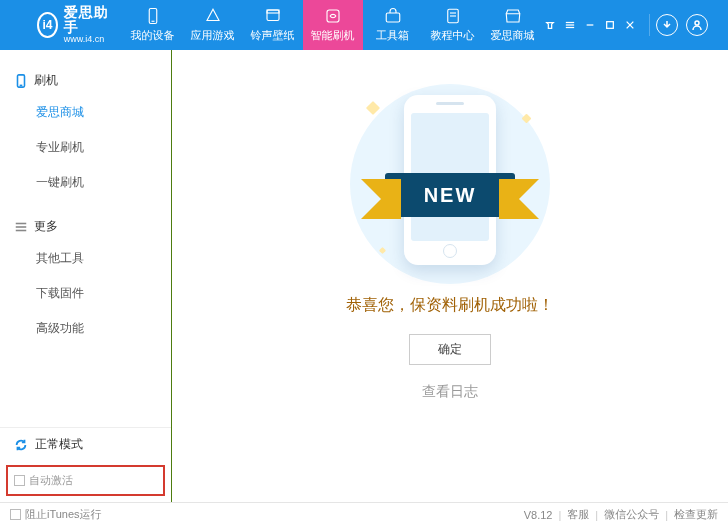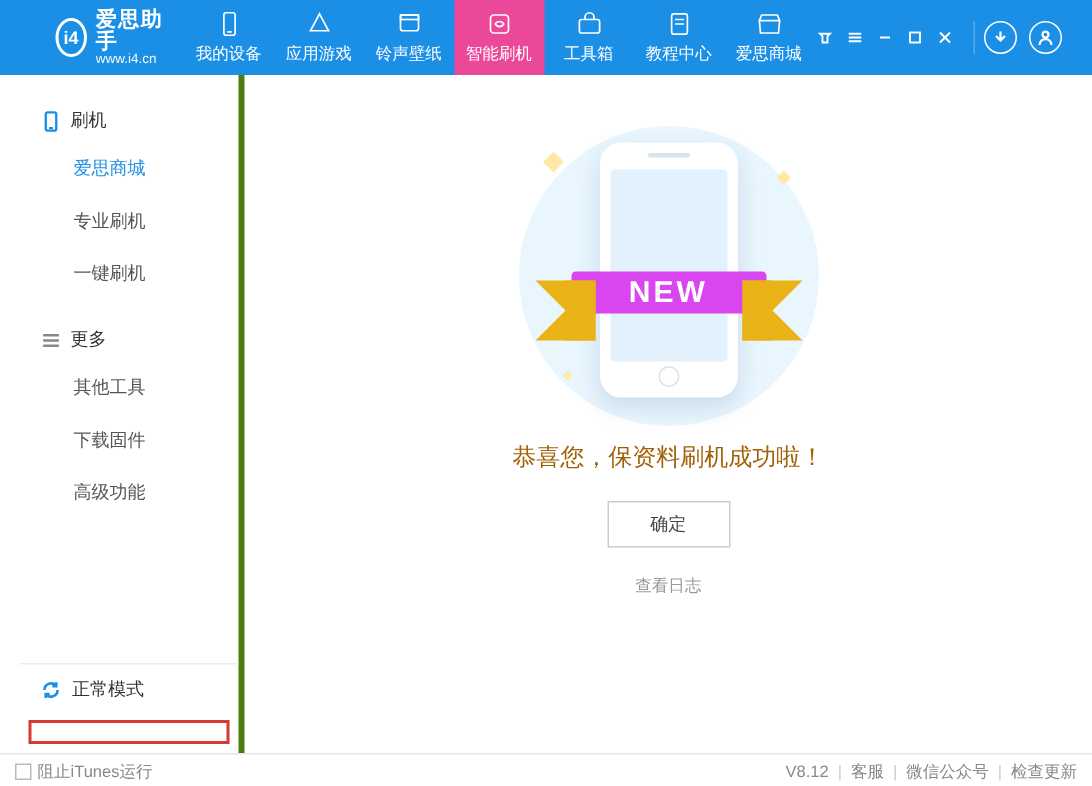--- a/index.html
+++ b/index.html
@@ -19,21 +19,21 @@
   .topnav-icon svg { width: 18px; height: 18px; fill: none; stroke: #fff; stroke-width: 1.5; }
 
   .win-controls { margin-left: auto; display: flex; align-items: center; padding-right: 8px; gap: 6px; }
   .win-controls .wc { width: 14px; height: 14px; display: flex; align-items: center; justify-content: center; cursor: pointer; }
   .win-controls svg { width: 10px; height: 10px; fill: none; stroke: #fff; stroke-width: 1.5; }
   .acct { display: flex; gap: 8px; align-items: center; padding: 0 15px 0 6px; border-left: 1px solid rgba(255,255,255,.25); margin-left: 6px; }
   .acct .circ { width: 22px; height: 22px; border: 1.5px solid #fff; border-radius: 50%; display:flex;align-items:center;justify-content:center;cursor:pointer;}
   .acct svg { width:12px;height:12px;fill:none;stroke:#fff;stroke-width:1.5;}
 
   .body { display: flex; height: calc(524px - 50px - 22px); }
-  .sidebar { width: 150px; border-right: 4px solid #4d7c0f; display: flex; flex-direction: column; margin-left: 13px; }
+  .sidebar { width: 172px; border-right: 1px solid #4d7c0f; display: flex; flex-direction: column; }
   .side-scroll { flex: 1 1 auto; padding-top: 10px; }
   .side-group { padding: 6px 0; }
   .side-head { display: flex; align-items: center; gap: 6px; padding: 6px 14px; font-size: 12px; color: #333; }
   .side-head svg { width: 14px; height: 14px; stroke: #1b8fe6; fill: none; stroke-width: 1.8; }
   .side-head.more-h svg { stroke:#888; }
   .side-item { padding: 9px 0 9px 36px; font-size: 12px; color: #555; cursor: pointer; position:relative;}
   .side-item.active { color: #1b8fe6; }
 
   .side-bottom { border-top: 1px solid #eee; }
   .mode-row { display:flex; align-items:center; gap:7px; padding:8px 14px; font-size:12px; color:#333; cursor:pointer;}
@@ -48,32 +48,32 @@
   .chk .box { width:11px;height:11px;border:1px solid #bbb; }
 
   .main { flex:1; display:flex; flex-direction:column; align-items:center; padding-top:35px; }
   .illus { width:220px; height:190px; position:relative; margin-bottom:20px; }
   .bubble { position:absolute; left:50%; top:52%; transform:translate(-50%,-50%); width:200px;height:200px; background:#e9f6fe; border-radius:50%; }
   .phone { position:absolute; left:50%; top:50%; transform:translate(-50%,-50%); width:92px; height:170px; background:#fff; border-radius:14px; box-shadow:0 6px 16px rgba(0,60,120,.15); }
   .phone::before{content:"";position:absolute;top:7px;left:50%;transform:translateX(-50%);width:28px;height:3px;background:#d6e4ef;border-radius:2px;}
   .phone::after{content:"";position:absolute;bottom:7px;left:50%;transform:translateX(-50%);width:12px;height:12px;border:1.5px solid #d6e4ef;border-radius:50%;}
   .screen{position:absolute;top:18px;left:7px;right:7px;bottom:24px;background:#e2f1fb;border-radius:3px;}
   .ribbon { position:absolute; left:50%; top:58%; transform:translate(-50%,-50%); }
-  .ribbon-body{ width:130px;height:28px;background:#d946ef; display:flex;align-items:center;justify-content:center; color:#fff;font-weight:bold;font-size:20px;letter-spacing:2px; border-radius:3px; position:relative;}
+  .ribbon-body{ width:130px;height:44px;background:#0c4a6e; display:flex;align-items:center;justify-content:center; color:#fff;font-weight:bold;font-size:20px;letter-spacing:2px; border-radius:3px; position:relative;}
   .ribbon-body::before,.ribbon-body::after{content:"";position:absolute;top:6px;width:0;height:0;border:20px solid #e9b216;}
   .ribbon-body::before{left:-24px;border-left-color:transparent;}
   .ribbon-body::after{right:-24px;border-right-color:transparent;}
   .sparkle{position:absolute;background:#ffe9a8;border-radius:1px;}
   .s1{width:10px;height:10px;top:18px;left:28px;transform:rotate(45deg);}
   .s2{width:7px;height:7px;top:30px;right:30px;transform:rotate(45deg);}
   .s3{width:5px;height:5px;bottom:22px;left:40px;transform:rotate(45deg);}
 
   .success-text{ font-size:16px; color:#a16207; margin-bottom:18px; }
   .ok-btn{ border:1px solid #ccc; background:#fff; padding:6px 28px; font-size:12px; color:#444; cursor:pointer; }
-  .log-link{ margin-top:18px; font-size:11px; color:#999; cursor:pointer; }
+  .log-link{ margin-top:18px; font-size:14px; color:#999; cursor:pointer; }
 
   .statusbar{ height:24px; border-top:1px solid #e5e5e5; display:flex; align-items:center; font-size:11px; color:#888; padding:0 10px; }
   .statusbar .chk{color:#888;}
   .sb-right{ margin-left:auto; display:flex; align-items:center; gap:6px;}
   .sb-sep{ color:#ccc; }
 </style>
 </head>
 <body>
 
 <div class="titlebar">
@@ -230,20 +230,24 @@
 
     <div class="side-bottom">
       <div class="mode-row">
         <svg viewBox="0 0 16 16">
             <path d="M3 8a5 5 0 019-3M13 8a5 5 0 01-9 3"></path>
             <path d="M12 2v3h-3M4 14v-3h3"></path>
           </svg>
         <span>正常模式</span>
       </div>
       <div class="chk-row">
+        <label class="chk">
+          <span class="box"></span>
+          <span>自动激活</span>
+        </label>
       </div>
     </div>
   </div>
 
   <div class="main">
     <div class="illus">
       <div class="bubble"></div>
       <div class="sparkle s1"></div>
         <div class="sparkle s2"></div>
         <div class="sparkle s3"></div>

